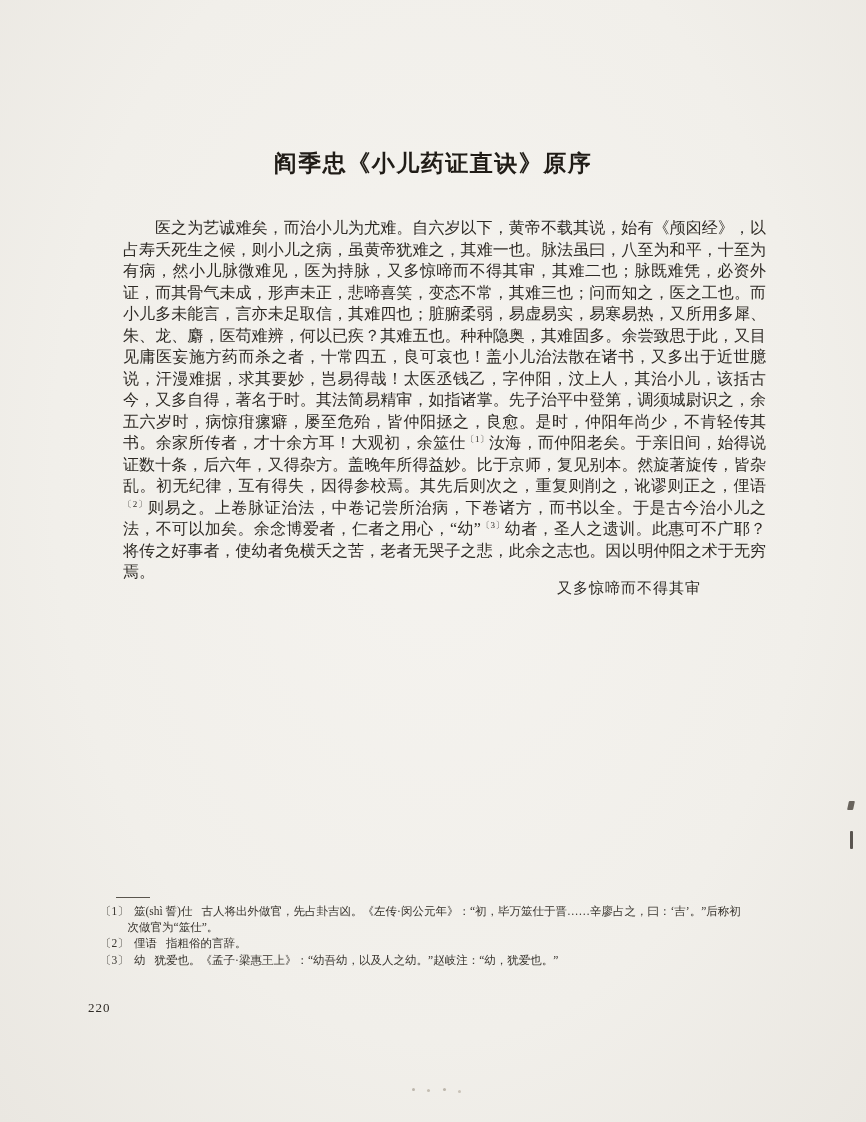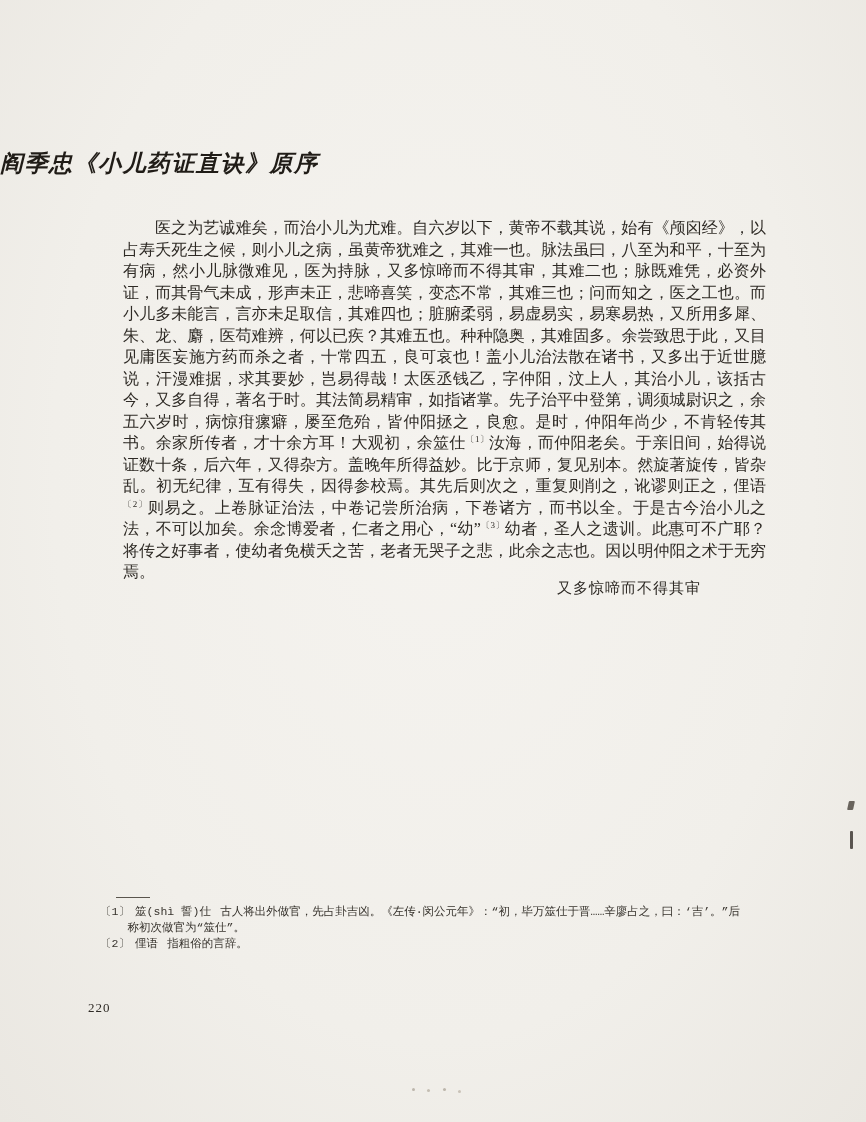--- a/index.html
+++ b/index.html
@@ -11,25 +11,25 @@
     font-family: "Liberation Serif", "DejaVu Serif", serif;
     color: #2c2824;
     overflow: hidden;
   }
   .title {
     position: absolute;
     top: 148px;
     left: 0;
     width: 100%;
     margin: 0;
+    text-align: center;
     font-size: 23px;
     font-weight: bold;
     letter-spacing: 1.5px;
     color: #201c17;
-    font-style: italic;
   }
   .body-text {
     position: absolute;
     top: 206px;
     left: 112px;
     width: 643px;
     margin: 11px;
     font-size: 16px;
     line-height: 21.5px;
     text-align: justify;
@@ -54,21 +54,20 @@
     color: #2e2a25;
   }
   .footnotes {
     position: absolute;
     top: 897px;
     left: 100px;
     width: 650px;
     font-size: 11.5px;
     line-height: 15.5px;
     color: #37332d;
-    font-family: Liberation Mono, monospace;
   }
   .fn-rule {
     width: 34px;
     height: 1px;
     background: #5a554d;
     margin: 0 0 6px 16px;
   }
   .footnote {
     padding-left: 2.4em;
     text-indent: -2.4em;
@@ -126,20 +125,21 @@
 
   <p class="body-text"><span>医之为艺诚难矣，而治小儿为尤难。自六岁以下，黄帝不载其说，始有《颅囟经》，以占寿夭死生之候，则小儿之病，虽黄帝犹难之，其难一也。脉法虽曰，八至为和平，十至为有病，然小儿脉微难见，医为持脉，又多惊啼而不得其审，其难二也；脉既难凭，必资外证，而其骨气未成，形声未正，悲啼喜笑，变态不常，其难三也；问而知之，医之工也。而小儿多未能言，言亦未足取信，其难四也；脏腑柔弱，易虚易实，易寒易热，又所用多犀、朱、龙、麝，医苟难辨，何以已疾？其难五也。种种隐奥，其难固多。余尝致思于此，又目见庸医妄施方药而杀之者，十常四五，良可哀也！盖小儿治法散在诸书，又多出于近世臆说，汗漫难据，求其要妙，岂易得哉！太医丞钱乙，字仲阳，汶上人，其治小儿，该括古今，又多自得，著名于时。其法简易精审，如指诸掌。先子治平中登第，调须城尉识之，余五六岁时，病惊疳瘰癖，屡至危殆，皆仲阳拯之，良愈。是时，仲阳年尚少，不肯轻传其书。余家所传者，才十余方耳！大观初，余筮仕</span><sup class="fn-ref">〔1〕</sup><span>汝海，而仲阳老矣。于亲旧间，始得说证数十条，后六年，又得杂方。盖晚年所得益妙。比于京师，复见别本。然旋著旋传，皆杂乱。初无纪律，互有得失，因得参校焉。其先后则次之，重复则削之，讹谬则正之，俚语</span><sup class="fn-ref">〔2〕</sup><span>则易之。上卷脉证治法，中卷记尝所治病，下卷诸方，而书以全。于是古今治小儿之法，不可以加矣。余念博爱者，仁者之用心，“幼”</span><sup class="fn-ref">〔3〕</sup><span>幼者，圣人之遗训。此惠可不广耶？将传之好事者，使幼者免横夭之苦，老者无哭子之悲，此余之志也。因以明仲阳之术于无穷焉。</span></p>
 
   <div class="signature">又多惊啼而不得其审</div>
 
   <div class="footnotes">
     <div class="fn-rule"></div>
     <div>
         <div class="footnote"><span class="fn-label">〔1〕</span><span class="fn-term">筮(shì 誓)仕</span><span class="fn-text">古人将出外做官，先占卦吉凶。《左传·闵公元年》：“初，毕万筮仕于晋……辛廖占之，曰：‘吉’。”后称初次做官为“筮仕”。</span></div>
         <div class="footnote"><span class="fn-label">〔2〕</span><span class="fn-term">俚语</span><span class="fn-text">指粗俗的言辞。</span></div>
+        <div class="footnote"><span class="fn-label">〔3〕</span><span class="fn-term">幼</span><span class="fn-text">犹爱也。《孟子·梁惠王上》：“幼吾幼，以及人之幼。”赵岐注：“幼，犹爱也。”</span></div>
       </div>
   </div>
 
   <div class="page-number">220</div>
 
   <div class="artifact-right-a"></div>
   <div class="artifact-right-b"></div>
   <div class="bottom-dots"></div>
 
 </div>

